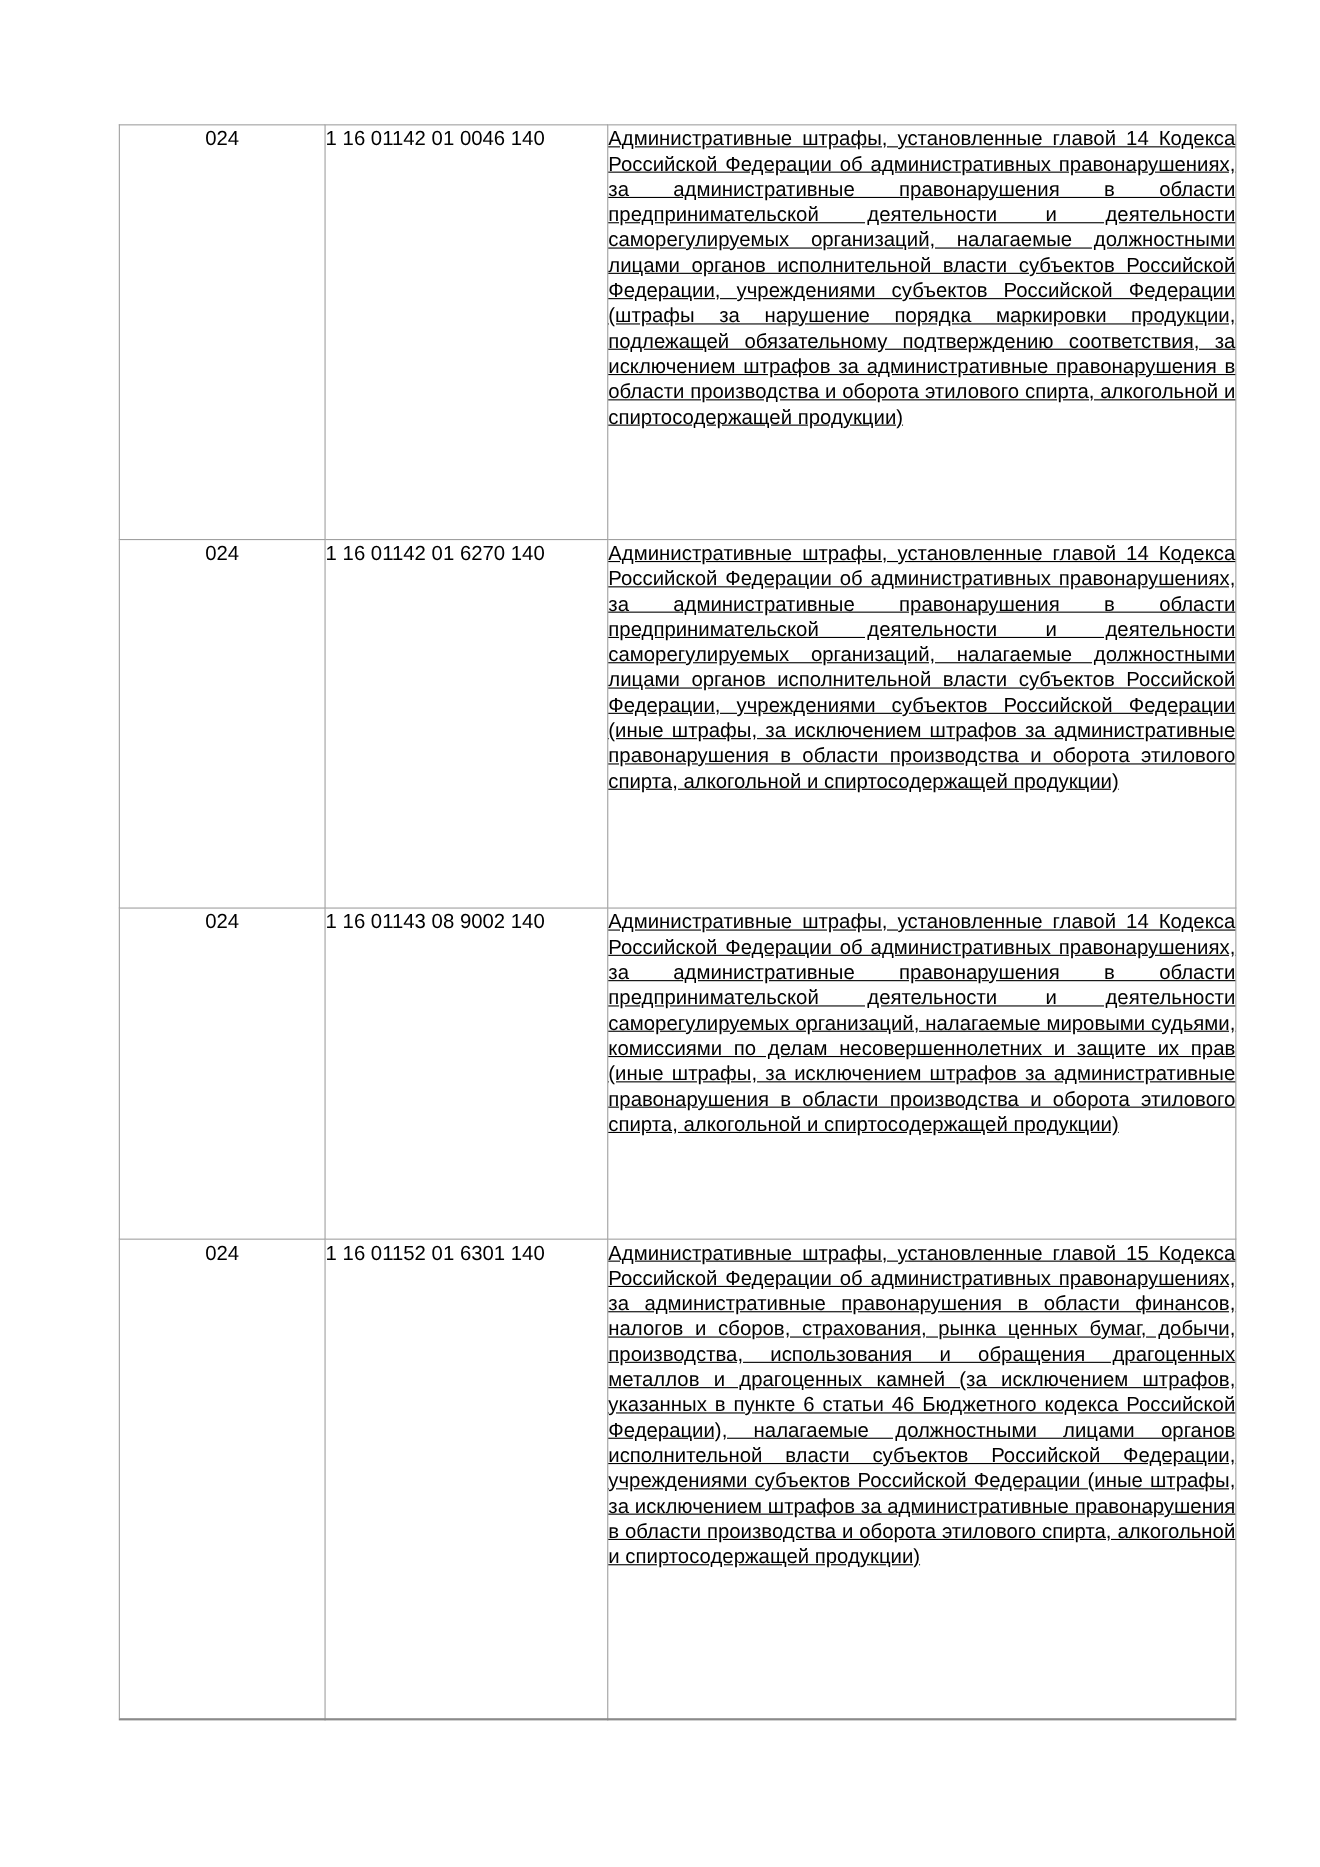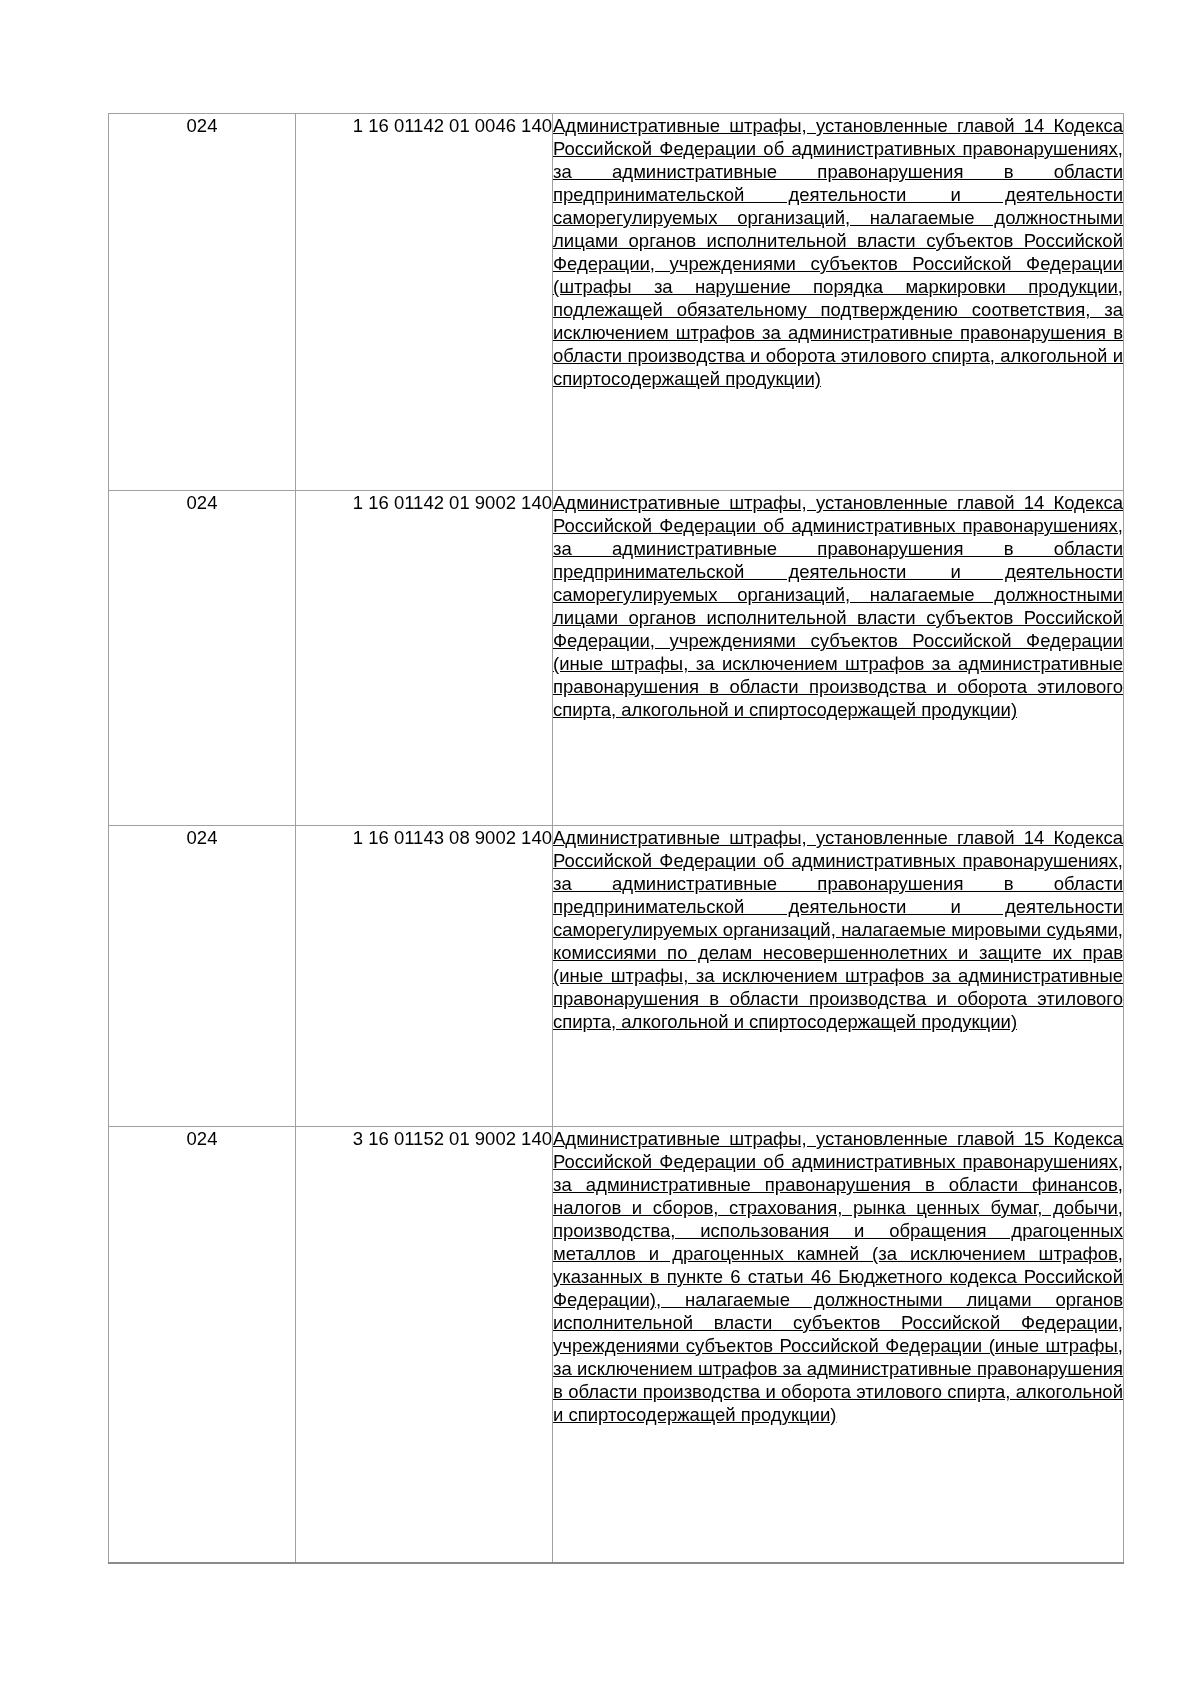--- a/index.html
+++ b/index.html
@@ -35,21 +35,21 @@
   }
   col.c-admin { width: 187px; }
   col.c-kbk   { width: 257px; }
   col.c-desc  { width: 571px; }
 
   td.cell-admin {
     text-align: center;
     padding-top: 6px;
   }
   td.cell-kbk {
-    text-align: right;
+    text-align: left;
     padding-top: 6px;
     white-space: nowrap;
   }
   td.cell-desc {
     text-align: justify;
     padding: 6px 9px 6px 10px;
     text-decoration: underline;
   }
   tr.r1 { height: 377px; }
   tr.r2 { height: 335px; }
@@ -67,28 +67,28 @@
       <col class="c-desc">
     </colgroup>
     <tbody>
       <tr class="r1">
         <td class="cell-admin">024</td>
         <td class="cell-kbk">1 16 01142 01 0046 140</td>
         <td class="cell-desc">Административные штрафы, установленные главой 14 Кодекса Российской Федерации об административных правонарушениях, за административные правонарушения в области предпринимательской деятельности и деятельности саморегулируемых организаций, налагаемые должностными лицами органов исполнительной власти субъектов Российской Федерации, учреждениями субъектов Российской Федерации (штрафы за нарушение порядка маркировки продукции, подлежащей обязательному подтверждению соответствия, за исключением штрафов за административные правонарушения в области производства и оборота этилового спирта, алкогольной и спиртосодержащей продукции)</td>
       </tr>
       <tr class="r2">
         <td class="cell-admin">024</td>
-        <td class="cell-kbk">1 16 01142 01 9002 140</td>
+        <td class="cell-kbk">1 16 01142 01 6270 140</td>
         <td class="cell-desc">Административные штрафы, установленные главой 14 Кодекса Российской Федерации об административных правонарушениях, за административные правонарушения в области предпринимательской деятельности и деятельности саморегулируемых организаций, налагаемые должностными лицами органов исполнительной власти субъектов Российской Федерации, учреждениями субъектов Российской Федерации (иные штрафы, за исключением штрафов за административные правонарушения в области производства и оборота этилового спирта, алкогольной и спиртосодержащей продукции)</td>
       </tr>
       <tr class="r3">
         <td class="cell-admin">024</td>
         <td class="cell-kbk">1 16 01143 08 9002 140</td>
         <td class="cell-desc">Административные штрафы, установленные главой 14 Кодекса Российской Федерации об административных правонарушениях, за административные правонарушения в области предпринимательской деятельности и деятельности саморегулируемых организаций, налагаемые мировыми судьями, комиссиями по делам несовершеннолетних и защите их прав (иные штрафы, за исключением штрафов за административные правонарушения в области производства и оборота этилового спирта, алкогольной и спиртосодержащей продукции)</td>
       </tr>
       <tr class="r4">
         <td class="cell-admin">024</td>
-        <td class="cell-kbk">3 16 01152 01 9002 140</td>
+        <td class="cell-kbk">1 16 01152 01 6301 140</td>
         <td class="cell-desc">Административные штрафы, установленные главой 15 Кодекса Российской Федерации об административных правонарушениях, за административные правонарушения в области финансов, налогов и сборов, страхования, рынка ценных бумаг, добычи, производства, использования и обращения драгоценных металлов и драгоценных камней (за исключением штрафов, указанных в пункте 6 статьи 46 Бюджетного кодекса Российской Федерации), налагаемые должностными лицами органов исполнительной власти субъектов Российской Федерации, учреждениями субъектов Российской Федерации (иные штрафы, за исключением штрафов за административные правонарушения в области производства и оборота этилового спирта, алкогольной и спиртосодержащей продукции)</td>
       </tr>
     </tbody>
   </table>
 </div>
 
 </body></html>

